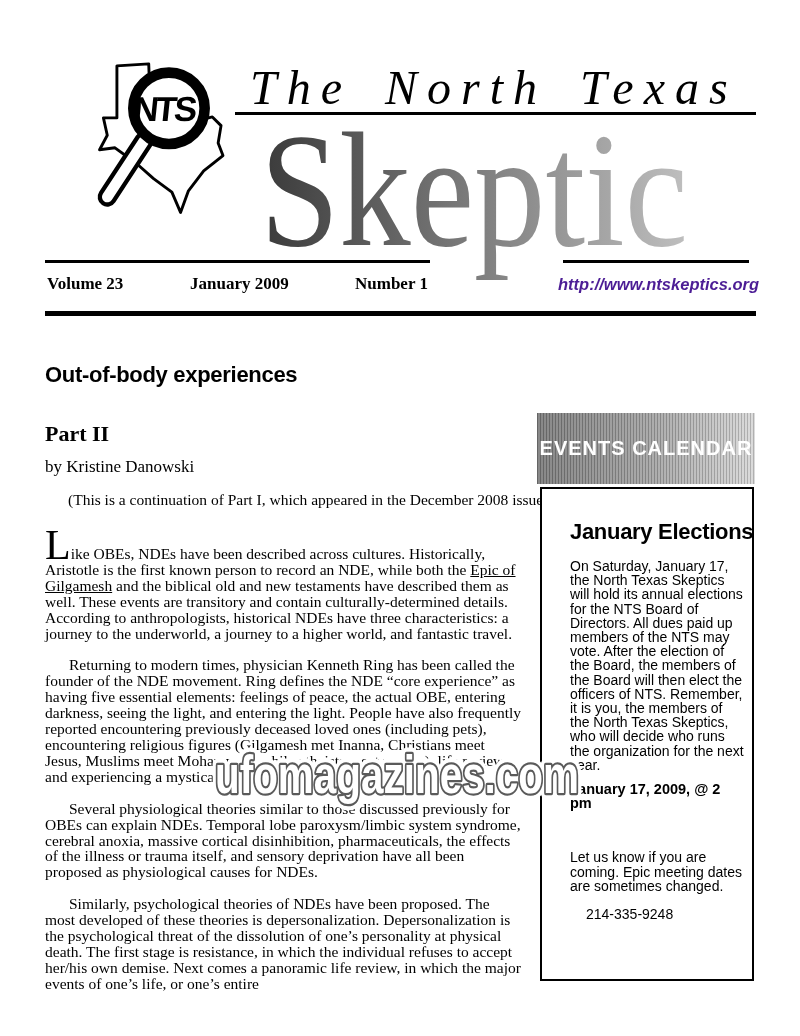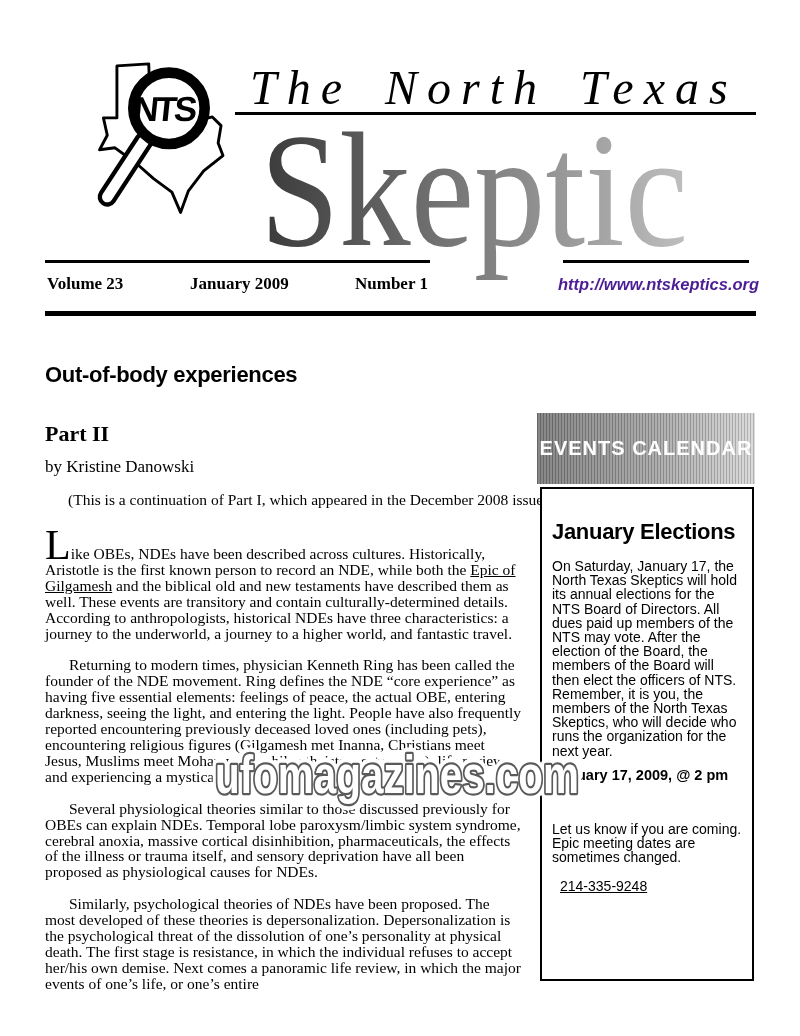--- a/index.html
+++ b/index.html
@@ -36,26 +36,26 @@
 
   
   .ev-banner{left:537px;top:413px;width:218px;height:71px;
      background:
        repeating-linear-gradient(90deg, rgba(0,0,0,0.18) 0 1px, rgba(255,255,255,0.10) 1px 3px),
        linear-gradient(90deg,#7a7a7a 0%,#a5a5a5 55%,#d8d8d8 100%);
      display:flex;align-items:center;justify-content:center;}
   .ev-banner span{font-family:"Liberation Sans",sans-serif;font-weight:bold;font-size:20px;
      color:#ffffff;letter-spacing:1px;white-space:nowrap;}
   .ev-box{left:540px;top:487px;width:214px;height:494px;border:2px solid #000;background:#fff;
-     box-sizing:border-box;padding:30px 8px 0 10px;font-family:"Liberation Sans",sans-serif;}
+     box-sizing:border-box;padding:30px 8px 0 28px;font-family:"Liberation Sans",sans-serif;}
   .ev-title{font-weight:bold;font-size:22px;letter-spacing:-0.3px;margin:0;white-space:nowrap;}
   .ev-body{margin:14px 0 0 0;font-size:14px;line-height:14.2px;}
   .ev-when{margin:10px 0 0 0;font-weight:bold;font-size:14.5px;line-height:14.2px;}
   .ev-rsvp{margin:40px 0 0 0;font-size:14px;line-height:14.2px;}
-  .ev-phone{margin:13px 0 0 8px;font-size:14px;text-decoration:underline;}
+  .ev-phone{margin:13px 0 0 16px;font-size:14px;}
 
   
   .watermark{left:170px;top:733px;z-index:6;pointer-events:none;}
 </style>
 </head>
 <body>
 
 <div class="page">
 
   <svg class="abs" style="left:80px;top:62px;" width="150" height="188" viewBox="0 0 155 195">

